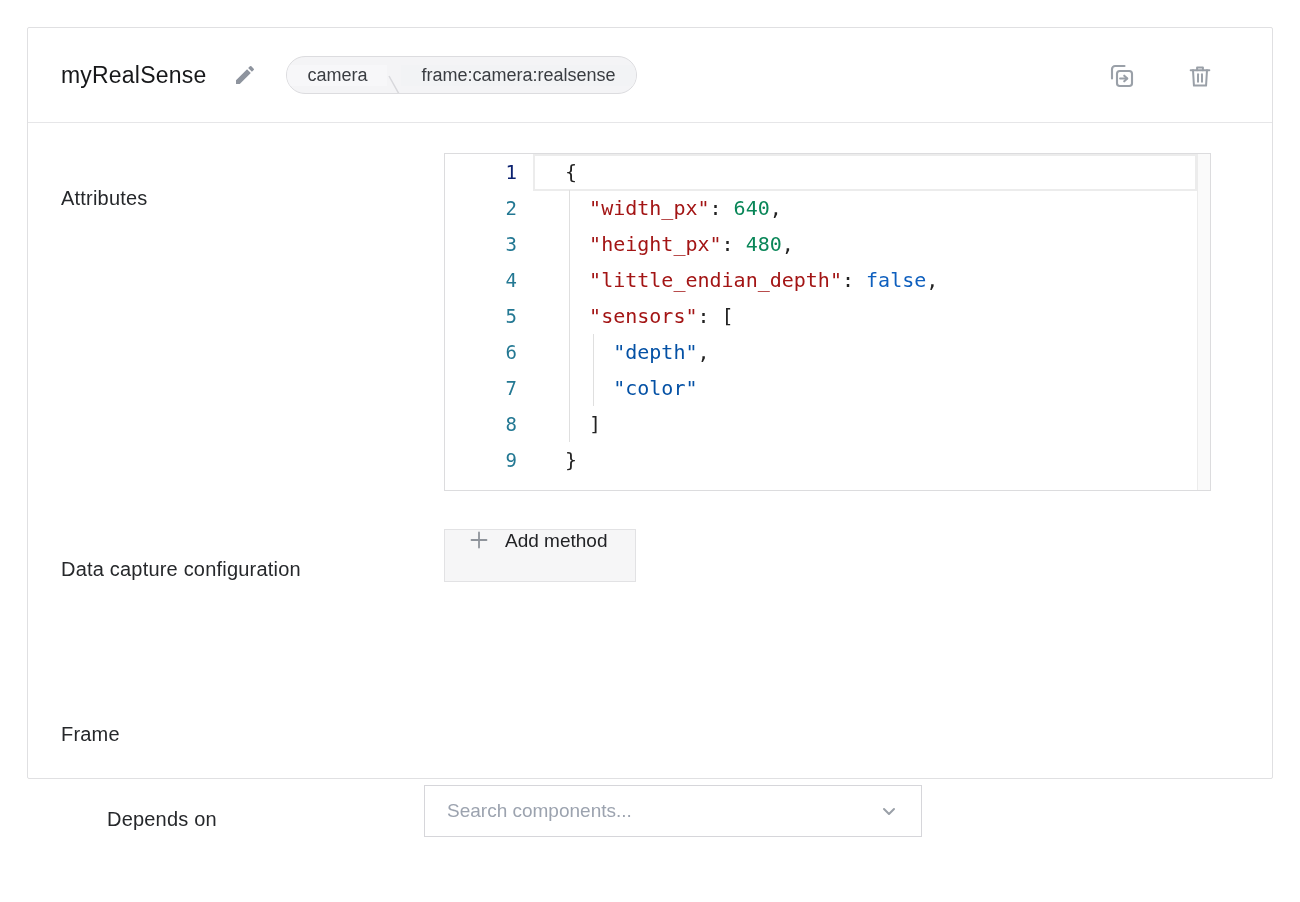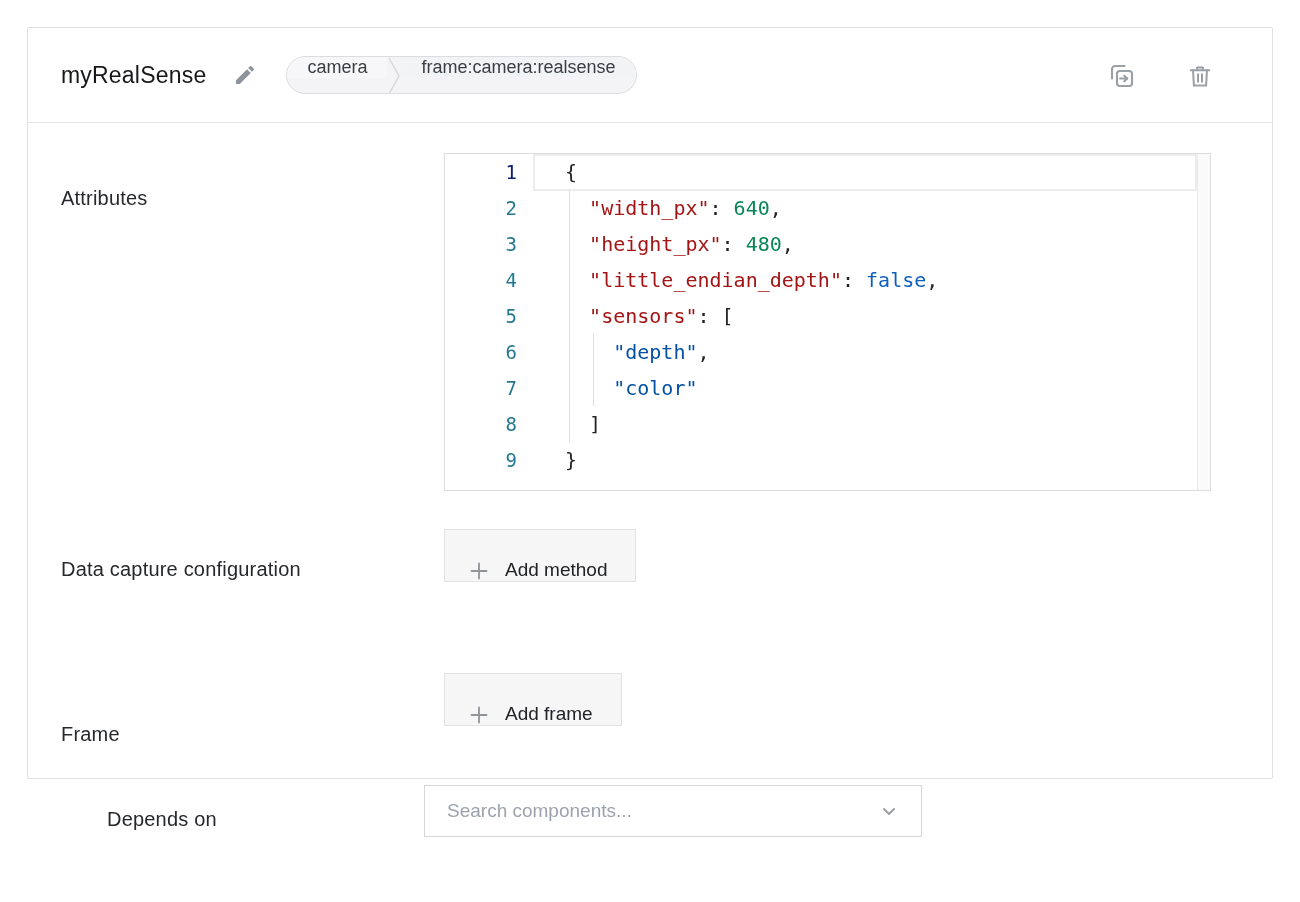--- a/index.html
+++ b/index.html
@@ -10,21 +10,21 @@
   }
   
   .card-header {
     position:absolute; left:0; top:0; right:0; height:95px;
     border-bottom:1.5px solid #E6E6E8; display:flex; align-items:center;
     padding:0 0 0 33px;
   }
   .comp-title { font-size:23px; color:#17181A; letter-spacing:.2px; }
   .edit-btn { margin-left:26px; width:26px; height:26px; display:flex; align-items:center; justify-content:center; cursor:pointer; }
   .type-chip {
-    margin-left:28px; height:38px; display:flex; align-items:flex-start;
+    margin-left:28px; height:38px; display:flex; align-items:center;
     border:1px solid #DCDCDF; border-radius:19px; overflow:hidden; background:#F4F4F6;
     font-size:18px; color:#3A3D42;
   }
   .chip-seg { display:flex; align-items:center; padding:0 20px; }
   .chip-seg.cat { background:#F7F7F9; }
   .chip-seg.model { background:#F2F3F5; }
   .chip-divider { width:14px; position:relative; background:#F5F5F7; }
   .chip-divider svg { position:absolute; left:0; top:0; }
   .header-actions { position:absolute; right:57px; top:0; height:95px; display:flex; align-items:center; gap:48px; }
   .icon-btn { width:30px; height:30px; display:flex; align-items:center; justify-content:center; cursor:pointer; }
@@ -54,21 +54,21 @@
   .indent-guide { position:absolute; width:1px; background:#DFDFDF; z-index:1; }
   .guide-1 { left:124px; top:36px; height:252px; }
   .guide-2 { left:148px; top:180px; height:72px; }
   .editor-scrollbar {
     position:absolute; right:0; top:0; width:13px; bottom:0;
     background:#FAFAFA; border-left:1px solid #ECECEC; z-index:3;
   }
   
   .add-btn {
     position:absolute; left:416px; height:53px; background:#F6F6F7;
-    border:1px solid #E2E2E4; display:flex; align-items:flex-end; padding:0 28px 0 24px;
+    border:1px solid #E2E2E4; display:flex; align-items:flex-start; padding:0 28px 0 24px;
     font-size:19px; color:#222326; cursor:pointer; gap:16px;
   }
   .plus-icon { display:flex; align-items:center; }
   
   .dep-select {
     position:absolute; left:396px; top:757px; width:498px; height:52px;
     border:1px solid #D6D6DA; background:#fff; display:flex; align-items:center;
     padding:0 22px; font-size:19px; color:#9CA3AF; cursor:pointer;
   }
   .dep-select .chev { margin-left:auto; display:flex; align-items:center; }
@@ -148,28 +148,20 @@
   <button class="add-btn" style="top:501px;">
     <span class="plus-icon">
       <svg width="20" height="20" viewBox="0 0 20 20" stroke="#8F949B" stroke-width="1.8" stroke-linecap="round">
           <path d="M10 2.5v15M2.5 10h15"></path>
         </svg>
     </span>
     <span>Add method</span>
   </button>
 
   <div class="row-label" style="top:686px;text-align:center;">Frame</div>
-  <button class="add-btn" style="top:645px;">
-    <span class="plus-icon">
-      <svg width="20" height="20" viewBox="0 0 20 20" stroke="#8F949B" stroke-width="1.8" stroke-linecap="round">
-          <path d="M10 2.5v15M2.5 10h15"></path>
-        </svg>
-    </span>
-    <span>Add frame</span>
-  </button>
 
   <div class="row-label" style="top:771px;margin-left:46px;">Depends on</div>
   <div class="dep-select">
     <span>Search components...</span>
     <span class="chev">
       <svg width="20" height="20" viewBox="0 0 20 20" fill="none" stroke="#9AA0A8" stroke-width="2" stroke-linecap="round" stroke-linejoin="round">
           <polyline points="5,8 10,13 15,8"></polyline>
         </svg>
     </span>
   </div>

